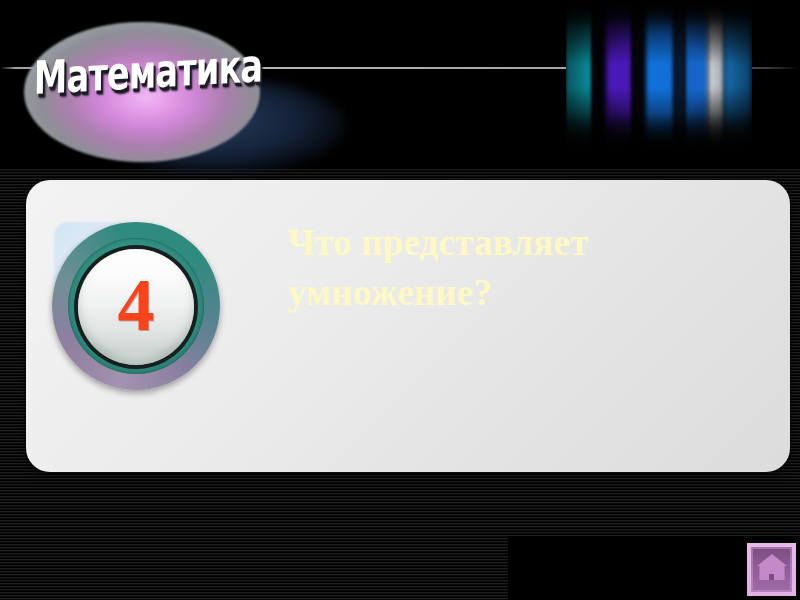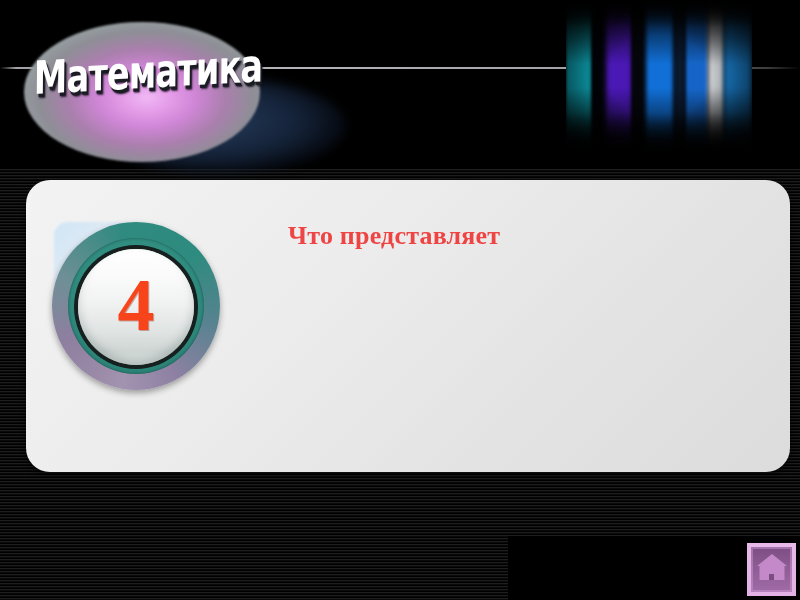--- a/index.html
+++ b/index.html
@@ -222,24 +222,24 @@
     transform: translateY(-2px);
     user-select: none;
   }
 
   
   #question {
     position: absolute;
     left: 288px; top: 218px;
     width: 476px;
     z-index: 6;
-    color: #ef4444;
+    color: #fef9c3;
     font-family: "Liberation Serif", serif;
     font-weight: 700;
-    font-size: 26px;
+    font-size: 37px;
     line-height: 1.36;
     letter-spacing: 0.2px;
   }
 
   
   #bottom-panel {
     position: absolute;
     left: 508px; top: 536px;
     width: 292px; height: 64px;
     background: #000;
@@ -321,20 +321,21 @@
       <div id="badge-ring-inner"></div>
       <div id="badge-rim"></div>
       <div id="badge-disc">
         <span id="badge-number">4</span>
       </div>
     </div>
   </div>
 
   <div id="question">
     <div>Что представляет</div>
+    <div>умножение?</div>
   </div>
 
   <div id="bottom-panel"></div>
   <div id="home-button">
     <div id="home-inner">
       <div id="home-roof"></div>
       <div id="home-body">
         <div id="home-door"></div>
       </div>
     </div>

